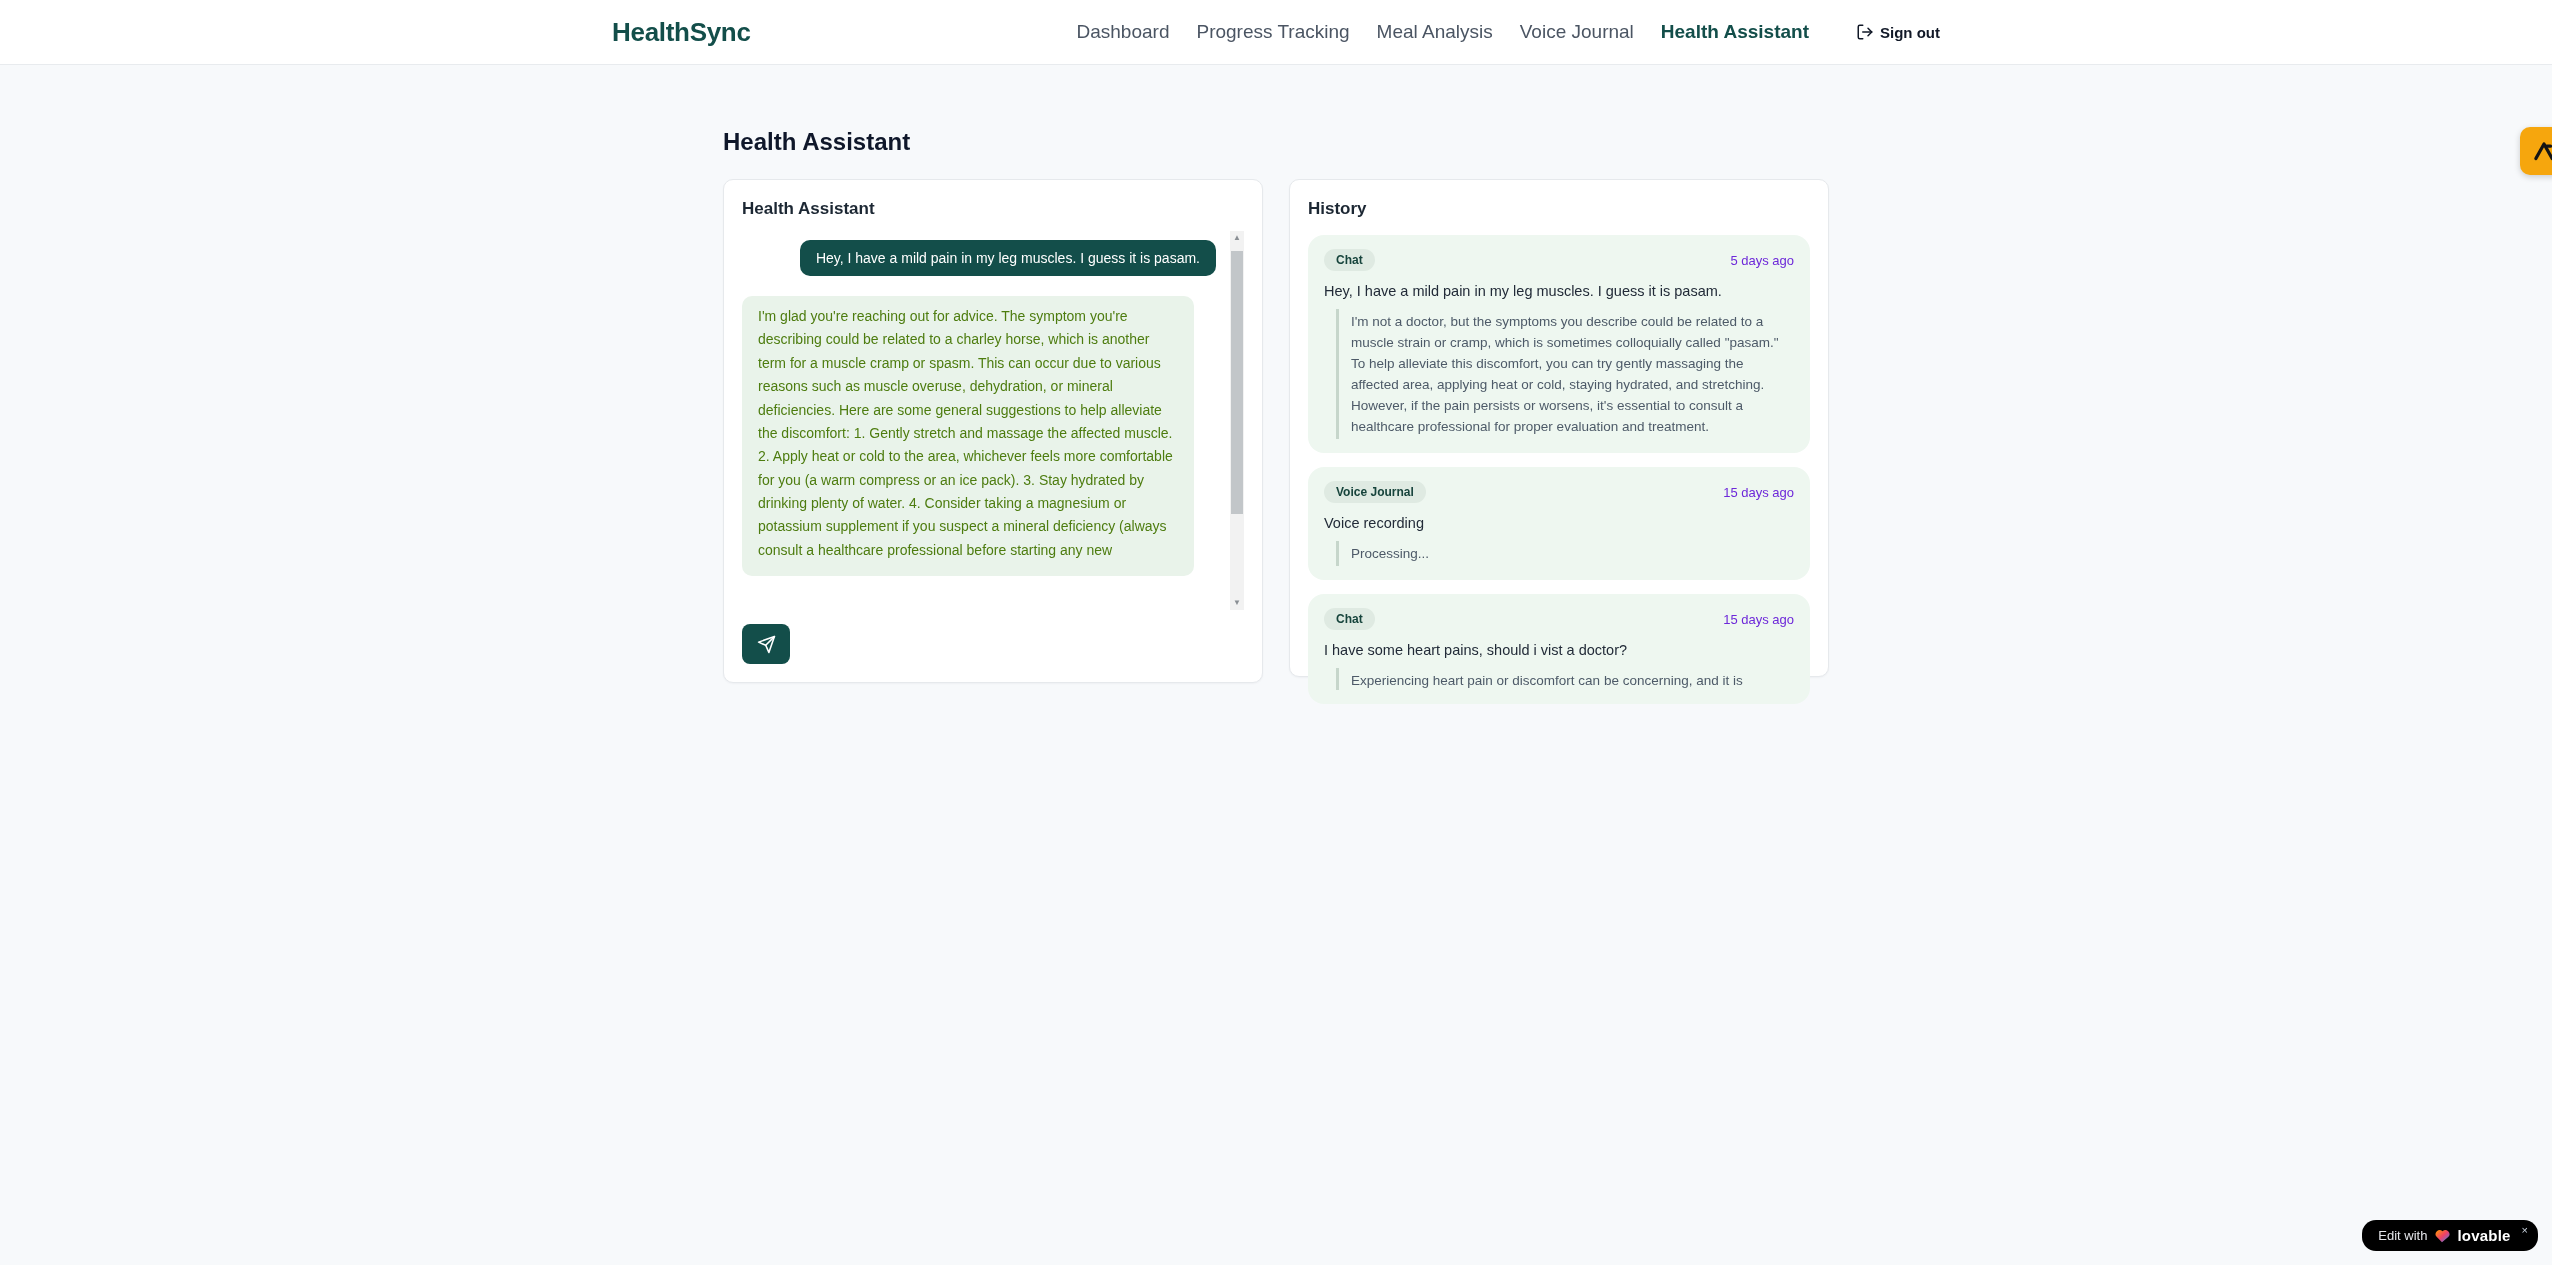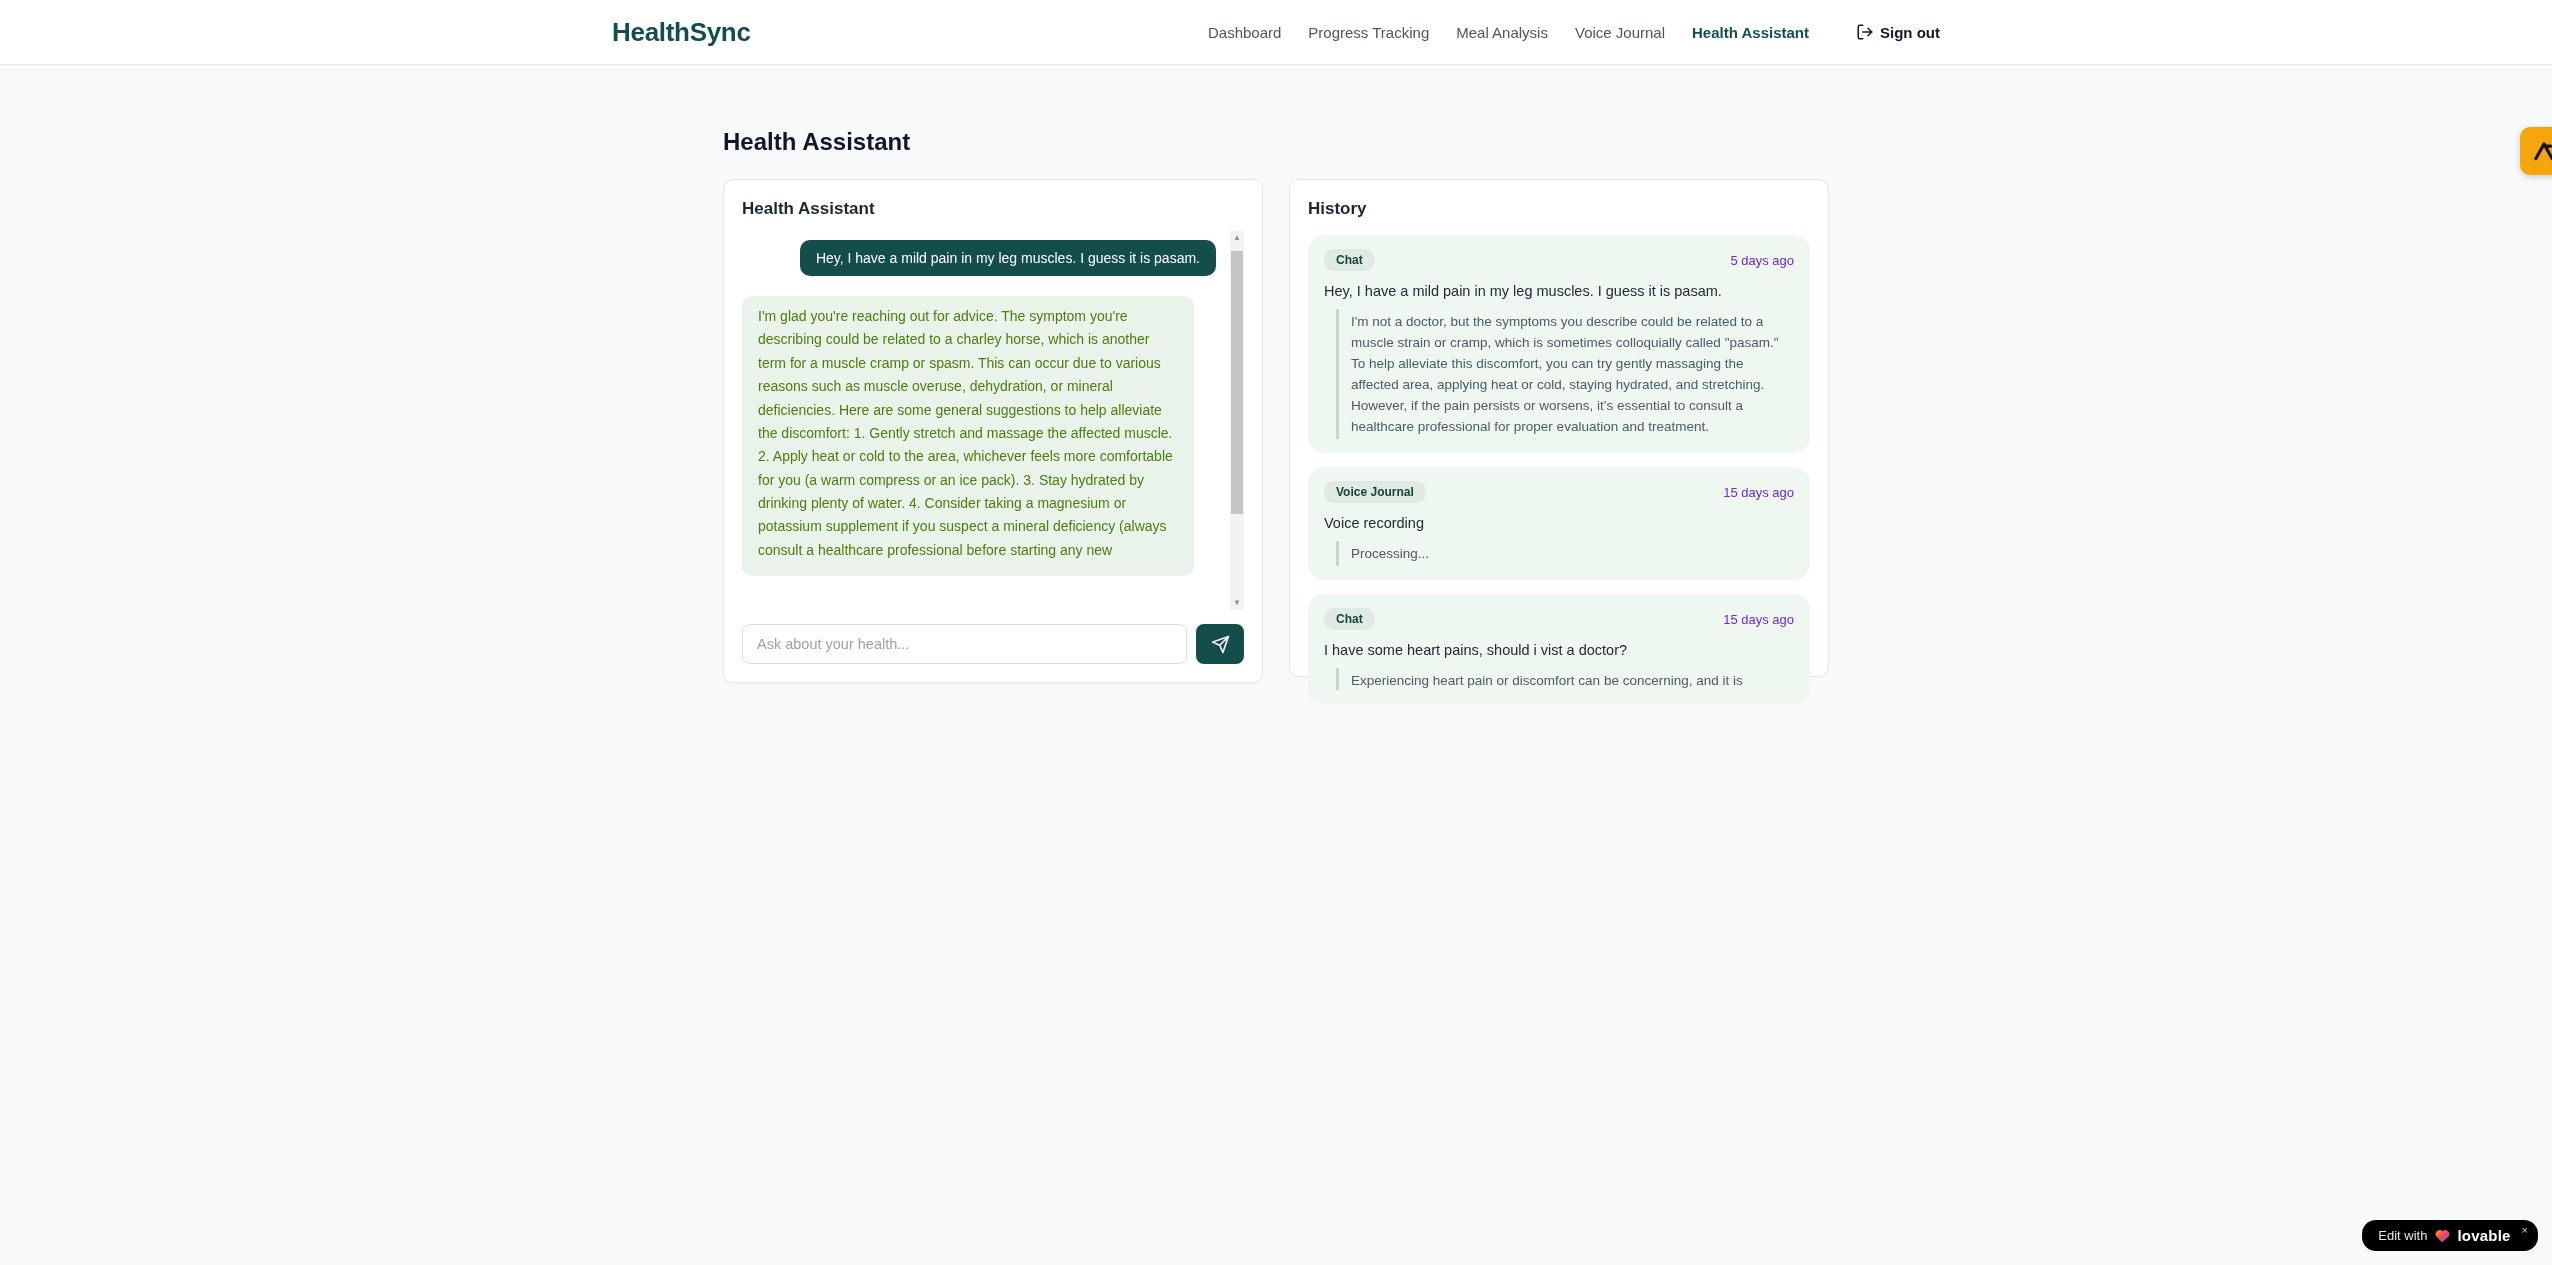--- a/index.html
+++ b/index.html
@@ -11,21 +11,21 @@
     position:relative;
   }
   
   .header { height:65px; background:#ffffff; border-bottom:1px solid #e8ebee; }
   .header-inner {
     width:1352px; height:100%; margin:0 auto; padding:0 12px;
     display:flex; align-items:center; justify-content:space-between;
   }
   .logo { font-size:26px; font-weight:700; color:#134e4a; letter-spacing:-0.3px; }
   .nav { display:flex; align-items:center; gap:27px; }
-  .nav-link { font-size:15px; color:#4b5563; cursor:pointer; text-decoration:none; }
+  .nav-link { font-size:19px; color:#4b5563; cursor:pointer; text-decoration:none; }
   .nav-link.active { color:#134e4a; font-weight:600; }
   .signout { display:flex; align-items:flex-end; gap:6px; margin-left:20px; cursor:pointer; }
   .signout-label { font-size:15px; font-weight:700; color:#111827; }
   .icon-18 { width:18px; height:18px; display:block; }
   
   .main { width:1106px; margin:0 auto; padding-top:62px; }
   .page-title { font-size:24px; line-height:29px; font-weight:800; color:#0f172a; margin-bottom:23px; }
   .grid { display:grid; grid-template-columns:540px 540px; gap:26px; align-items:start; }
   .card {
     background:#ffffff; border:1px solid #e6e9ec; border-radius:10px;
@@ -130,21 +130,20 @@
         <div class="msg msg-user">Hey, I have a mild pain in my leg muscles. I guess it is pasam.</div>
         <div class="msg msg-assistant">I'm glad you're reaching out for advice. The symptom you're describing could be related to a charley horse, which is another term for a muscle cramp or spasm. This can occur due to various reasons such as muscle overuse, dehydration, or mineral deficiencies. Here are some general suggestions to help alleviate the discomfort: 1. Gently stretch and massage the affected muscle. 2. Apply heat or cold to the area, whichever feels more comfortable for you (a warm compress or an ice pack). 3. Stay hydrated by drinking plenty of water. 4. Consider taking a magnesium or potassium supplement if you suspect a mineral deficiency (always consult a healthcare professional before starting any new</div>
         <div class="vscrollbar">
           <div class="vscroll-arrow">▲</div>
           <div class="vscroll-thumb"></div>
           <div class="vscroll-arrow" style="position:absolute; bottom:0;">▼</div>
         </div>
       </div>
 
       <div class="chat-input-row">
-        <input class="chat-input" type="text" placeholder="Ask about your health..." style="">
         <button class="send-btn">
           <svg width="19" height="19" viewBox="0 0 24 24" fill="none" stroke="#ffffff" stroke-width="2" stroke-linecap="round" stroke-linejoin="round">
             <path d="m22 2-7 20-4-9-9-4Z"></path>
             <path d="M22 2 11 13"></path>
           </svg>
         </button>
       </div>
     </section>
 
     <section class="card history-card">

